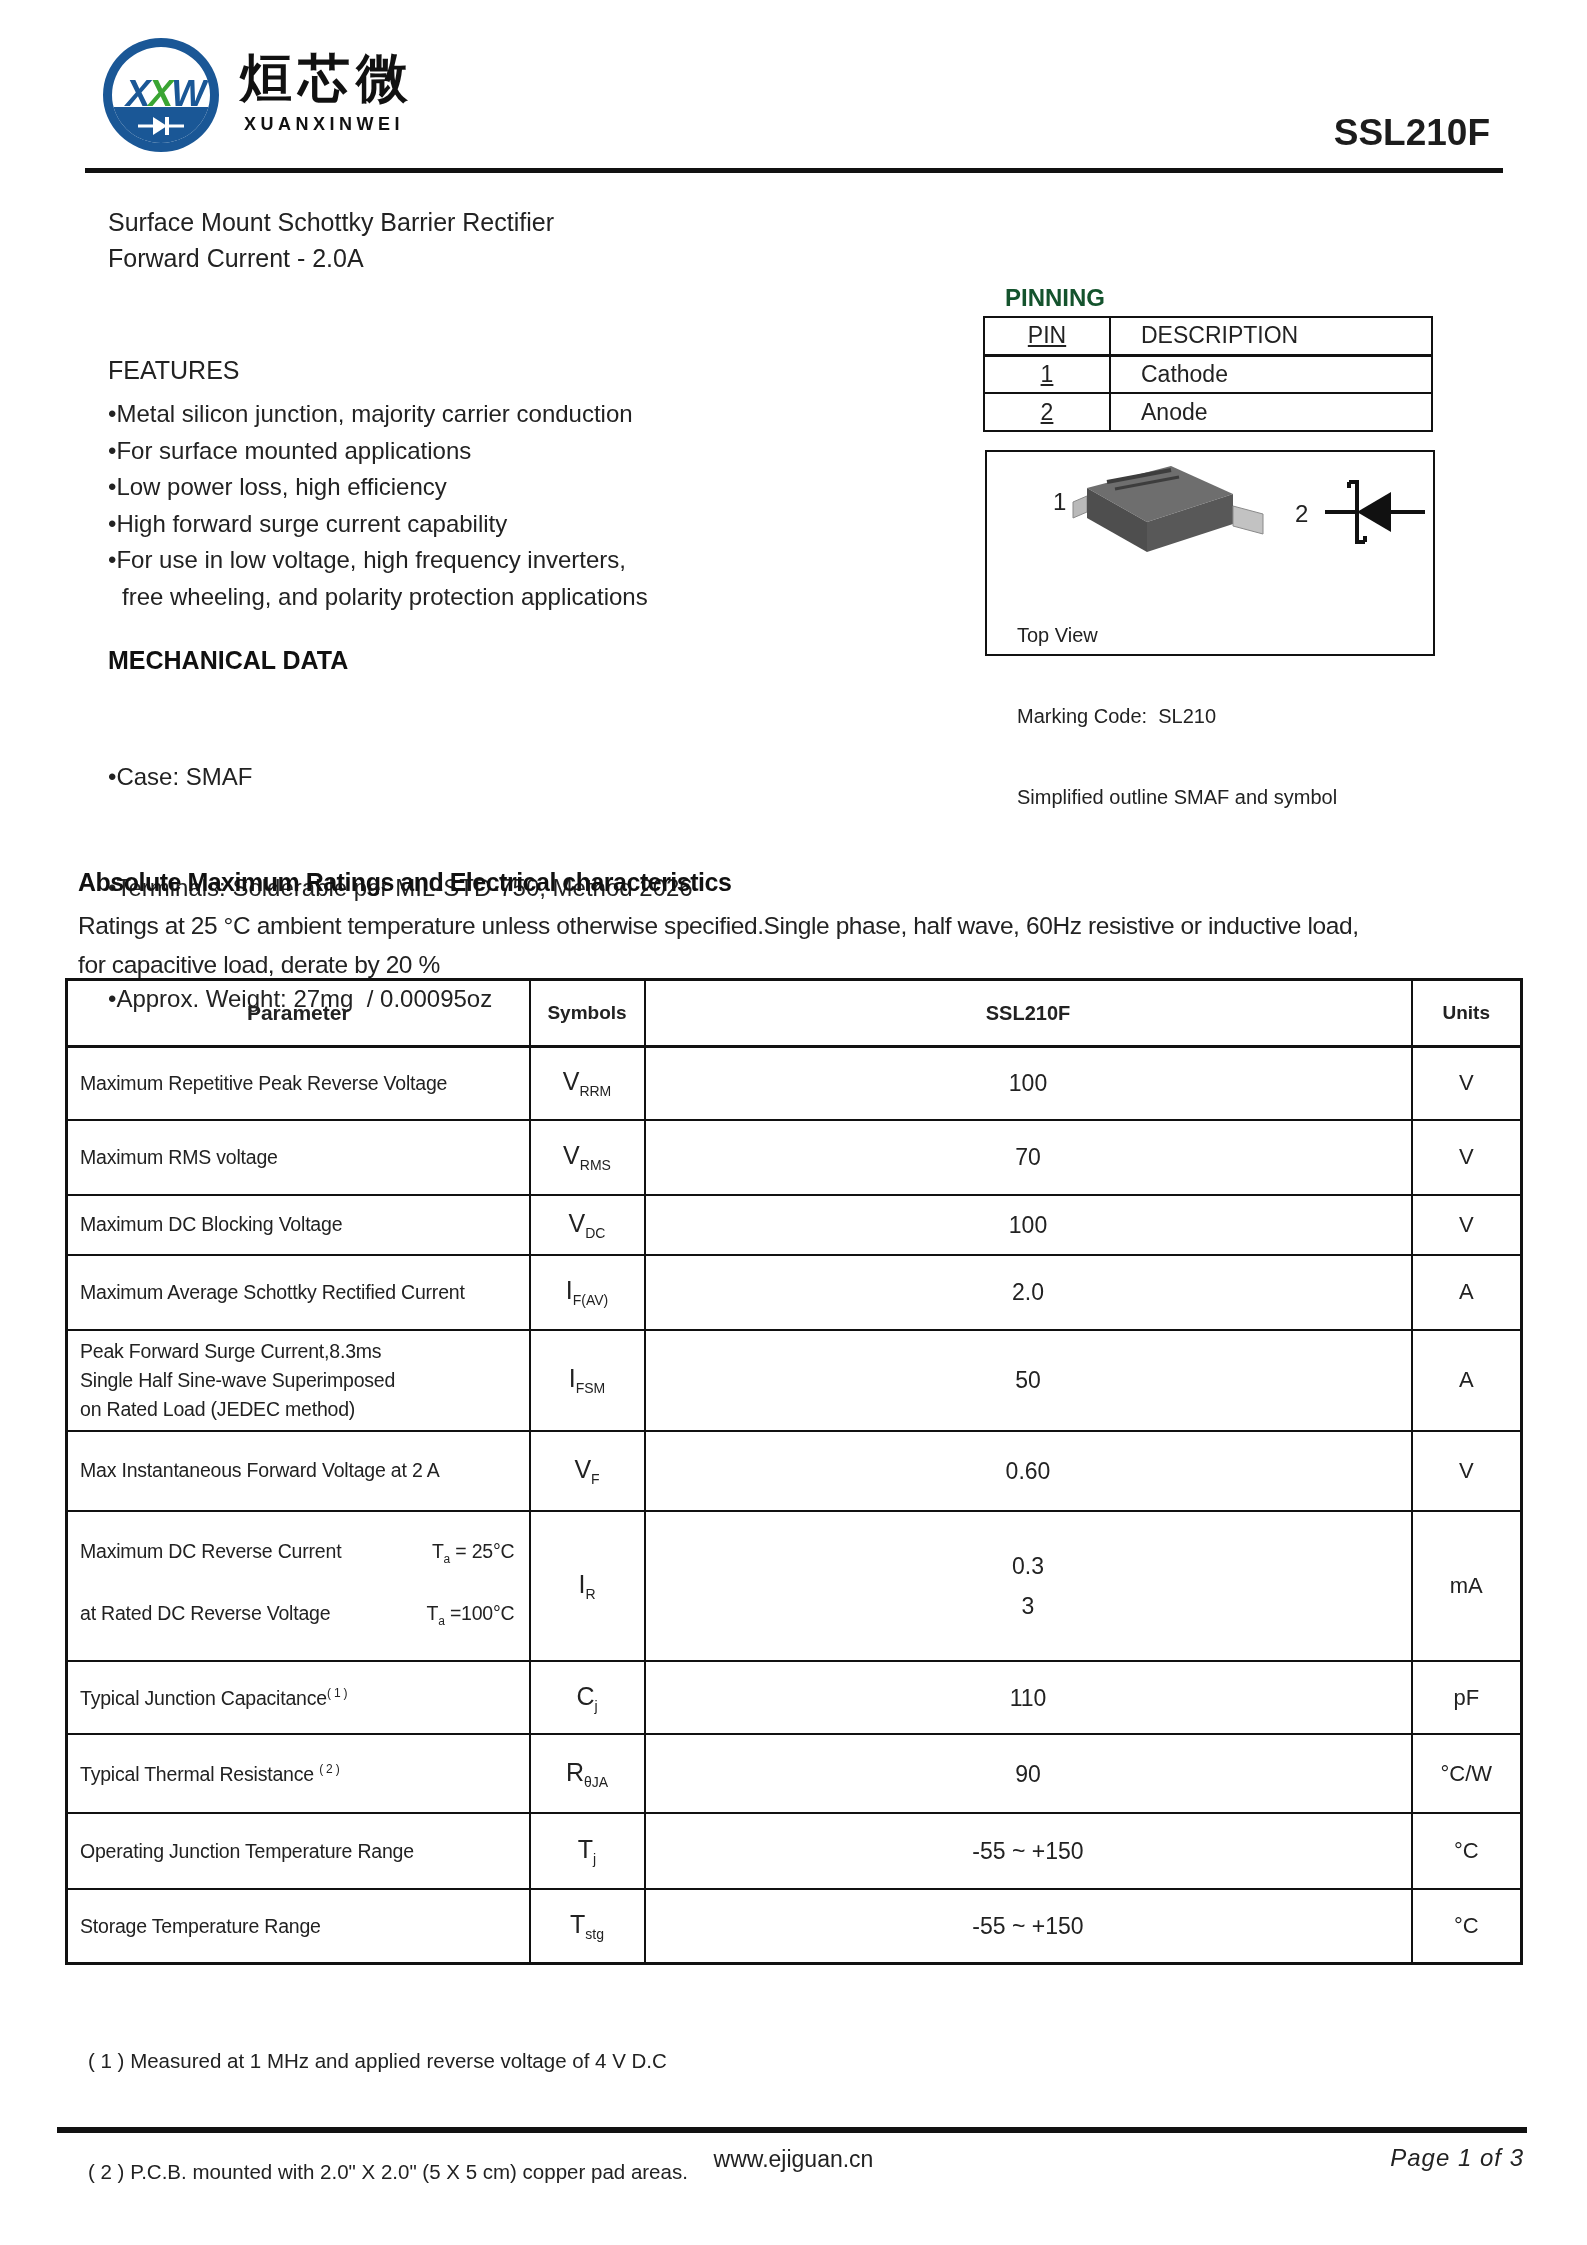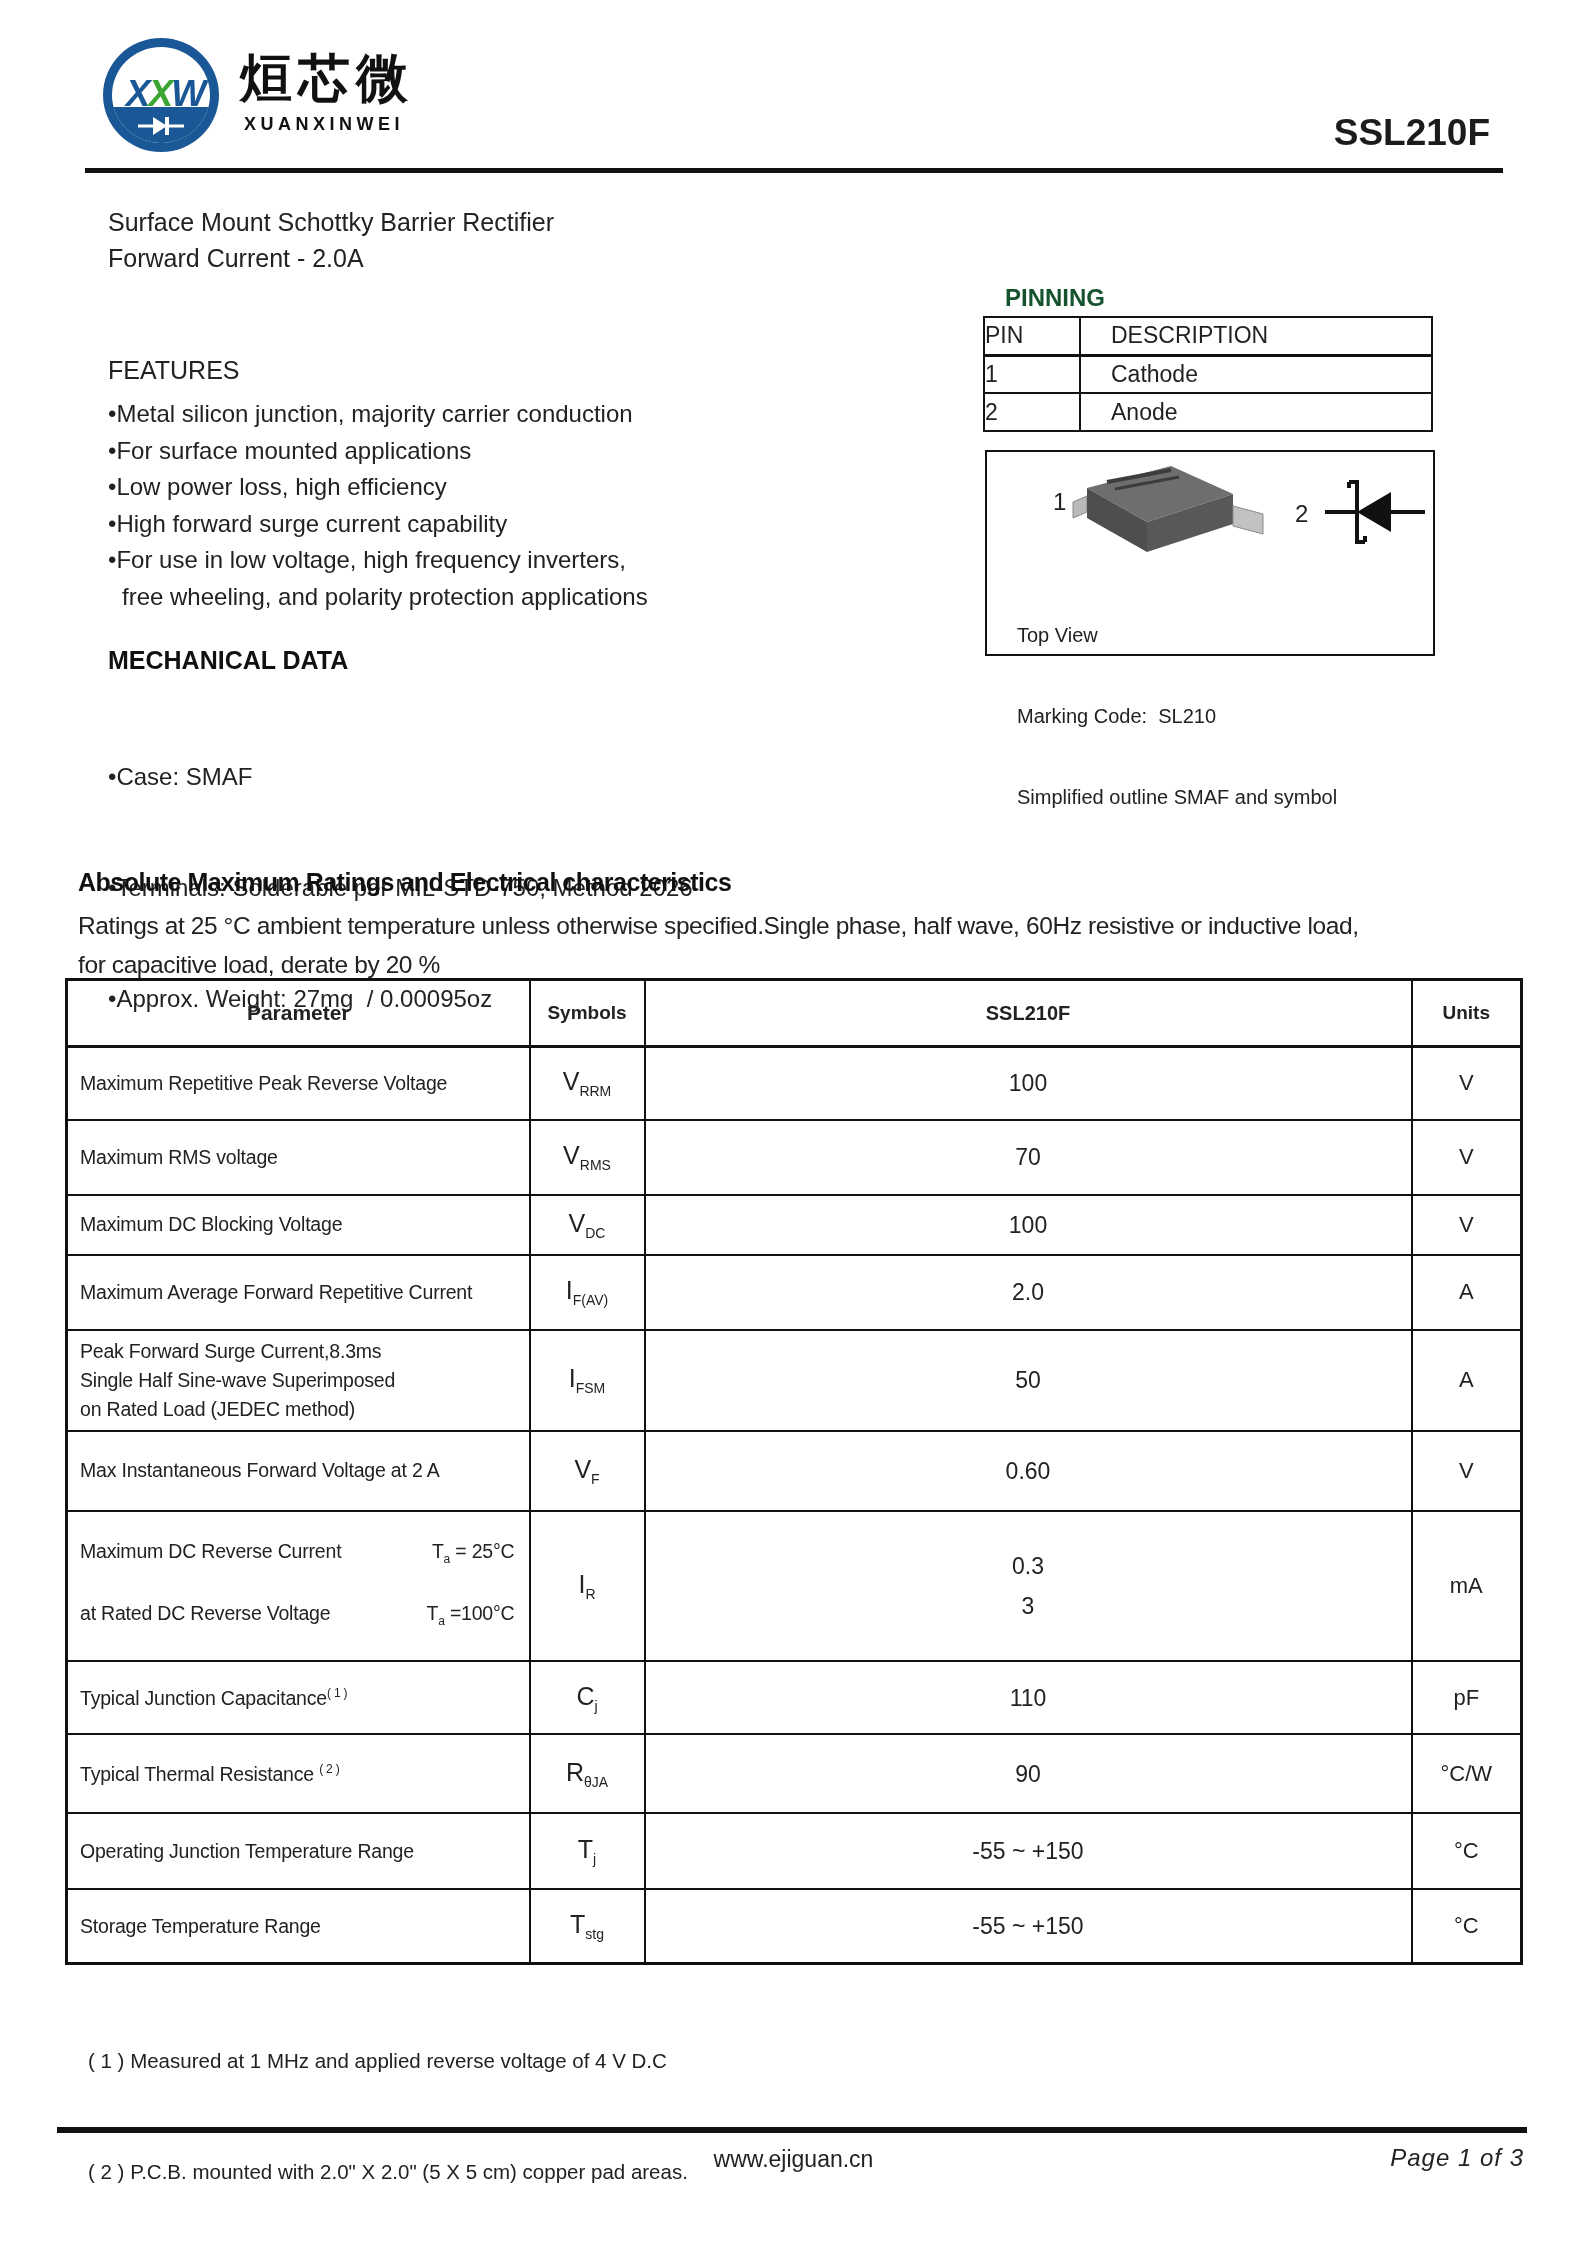--- a/index.html
+++ b/index.html
@@ -38,21 +38,21 @@
   .wrap-item { padding-left:14px; }
   .mech-title { position:absolute; left:108px; top:646px; font-size:25px; font-weight:bold; color:#111; }
   .mech-list { position:absolute; left:108px; top:684px; font-size:24px; line-height:37px; color:#222; white-space:pre-wrap; }
 
   
   .pinning-title { position:absolute; left:1005px; top:284px; font-size:24px; font-weight:bold; color:#14532d; }
   table { border-collapse:collapse; }
   .pin-table { position:absolute; left:983px; top:316px; width:450px; }
   .pin-table th, .pin-table td { border:2px solid #111; font-weight:normal; font-size:23px; color:#222; }
   .pin-table tr { height:38px; }
-  .pin-col { width:96px; text-align:left; }
+  .pin-col { width:126px; text-align:center;text-decoration:underline; }
   .desc-col { text-align:left; padding-left:30px; }
   .pin-table th { border-bottom:3px solid #111; }
 
   
   .pkg-box { position:absolute; left:985px; top:450px; width:450px; height:206px; border:2px solid #111; }
   .pkg-art { position:absolute; left:8px; top:8px; width:434px; height:105px; }
   .pkg-captions { position:absolute; left:30px; top:116px; font-size:20px; line-height:27px; color:#222; white-space:pre-wrap; }
 
   
   .ratings-title { position:absolute; left:78px; top:868px; font-size:25px; font-weight:bold; color:#111; letter-spacing:-0.5px; }
@@ -209,21 +209,21 @@
     </tr>
 
     <tr style="height:60px">
       <td class="param-cell">Maximum DC Blocking Voltage</td>
       <td class="sym-cell"><span>V</span><sub>DC</sub></td>
       <td class="val-cell">100</td>
       <td class="unit-cell">V</td>
     </tr>
 
     <tr style="height:75px">
-      <td class="param-cell">Maximum Average Forward Repetitive Current</td>
+      <td class="param-cell">Maximum Average Schottky Rectified Current</td>
       <td class="sym-cell"><span>I</span><sub>F(AV)</sub></td>
       <td class="val-cell">2.0</td>
       <td class="unit-cell">A</td>
     </tr>
 
     <tr style="height:101px">
       <td class="param-cell" style="line-height:29px">Peak Forward Surge Current,8.3ms
 Single Half Sine-wave Superimposed
 on Rated Load (JEDEC method)</td>
       <td class="sym-cell"><span>I</span><sub>FSM</sub></td>

